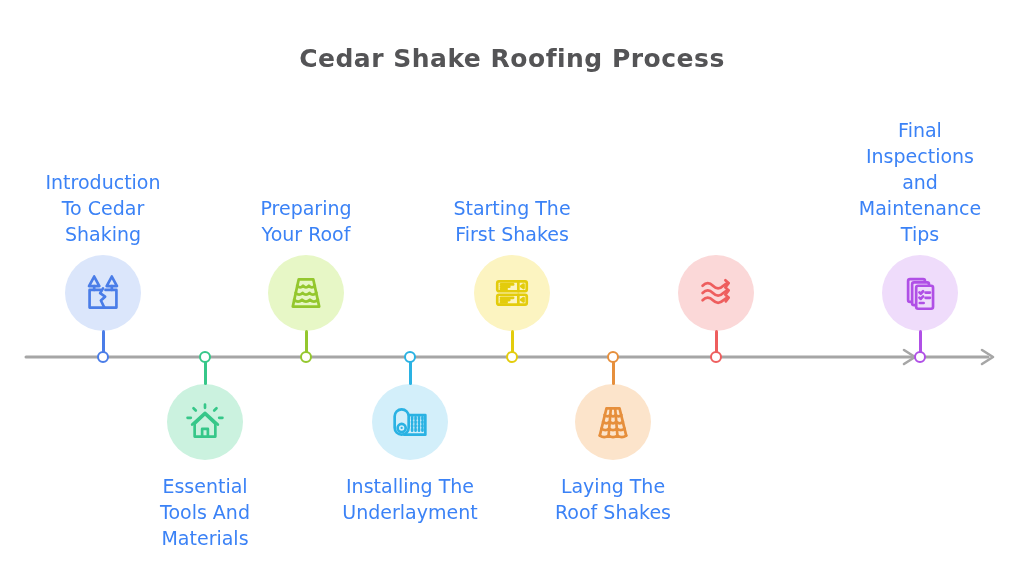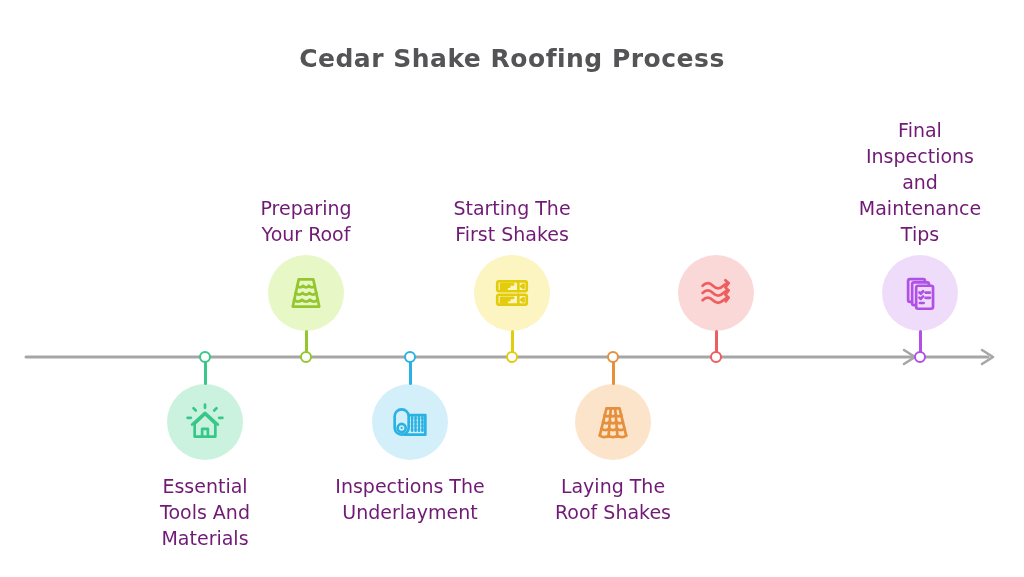--- a/index.html
+++ b/index.html
@@ -10,21 +10,21 @@
   .title{
     position:absolute;top:44px;left:0;width:100%;margin:0;
     text-align:center;font-size:25px;font-weight:bold;color:#545456;letter-spacing:.5px;
   }
   .timeline{position:absolute;left:0;top:0;width:1024px;height:577px;pointer-events:none;}
   .step{position:absolute;top:0;width:200px;height:577px;}
   .s1{left:3px}.s2{left:105px}.s3{left:206px}.s4{left:310px}.s5{left:412px}
   .s6{left:513px}.s7{left:616px}.s8{left:719px}.s9{left:820px}
   .label{
     position:absolute;left:0;width:100%;text-align:center;
-    font-size:19px;line-height:26px;color:#701a75;white-space:pre-line;
+    font-size:19px;line-height:26px;color:#3b82f6;white-space:pre-line;
   }
   .above .label{bottom:330px;}
   .below .label{top:473px;}
   .bubble{
     position:absolute;left:62px;width:76px;height:76px;border-radius:50%;
     background:var(--fill,#eee);color:var(--accent,#888);
     display:flex;align-items:center;justify-content:center;
   }
   .above .bubble{top:255px;}
   .below .bubble{top:384px;}
@@ -49,20 +49,37 @@
 <div class="canvas" style="--line: #a6a6a6; color: rgb(76, 76, 78);">
 
   <h1 class="title">Cedar Shake Roofing Process</h1>
 
   <svg class="timeline" viewBox="0 0 1024 577">
     <line x1="26" y1="357" x2="988" y2="357" stroke="var(--line,#a6a6a6)" stroke-width="3" stroke-linecap="round"></line>
     <path d="M904 350 L915 357 L904 364" fill="none" stroke="var(--line,#a6a6a6)" stroke-width="2.6" stroke-linecap="round" stroke-linejoin="round"></path>
     <path d="M982 350 L993 357 L982 364" fill="none" stroke="var(--line,#a6a6a6)" stroke-width="2.6" stroke-linecap="round" stroke-linejoin="round"></path>
   </svg>
 
+  <div class="step above s1" style="--accent: #4a7de8; --fill: #dbe6fb;">
+    <div class="label">Introduction
+To Cedar
+Shaking</div>
+    <div class="bubble">
+      <svg viewBox="0 0 24 24" class="ic">
+        <path d="M10.7 10.4 H5 V19.6 H19 V10.4 H13.3"></path>
+        <path d="M12 9.6 L10.5 12.1 L13.1 13.9 L10.9 15.9 L12.7 19.6"></path>
+        <path d="M7.4 3.4 L4.7 8.4 H10.1 Z"></path>
+          <path d="M7.4 8.4 V10.4"></path>
+        <path d="M16.6 3.4 L13.9 8.4 H19.3 Z"></path>
+          <path d="M16.6 8.4 V10.4"></path>
+      </svg>
+    </div>
+    <div class="connector"></div>
+    <div class="dot"></div>
+  </div>
 
   <div class="step above s3" style="--accent: #94c72e; --fill: #e7f7c6;">
     <div class="label">Preparing
 Your Roof</div>
     <div class="bubble">
       <svg viewBox="0 0 24 24" class="ic">
         <path d="M8.2 4.9 H15.8 L18.9 19.1 H5.1 Z"></path>
         <path d="M7.4 8.2 q1.53 1.8 3.06 0 q1.53 1.8 3.06 0 q1.53 1.8 3.08 0"></path>
         <path d="M6.6 11.9 q1.8 1.9 3.6 0 q1.8 1.9 3.6 0 q1.8 1.9 3.6 0"></path>
         <path d="M5.8 15.5 q2.07 2 4.13 0 q2.07 2 4.13 0 q2.07 2 4.14 0"></path>
@@ -82,21 +99,21 @@
         <path d="M5.3 13.3 L12 7.2 L18.7 13.3"></path>
         <path d="M10.5 19.6 V15.6 H13.5 V19.6"></path>
         <path d="M12 4.6 V2.9 M7.2 6 L6 4.8 M16.8 6 L18 4.8 M4.6 9.8 H2.9 M19.4 9.8 H21.1"></path>
       </svg>
     </div>
     <div class="connector"></div>
     <div class="dot"></div>
   </div>
 
   <div class="step below s4" style="--accent: #2ab2e3; --fill: #d3effa;">
-    <div class="label">Inspections The
+    <div class="label">Installing The
 Underlayment</div>
     <div class="bubble">
       <svg viewBox="0 0 24 24" class="ic">
         <rect class="page" x="9" y="8.4" width="11" height="10.2"></rect>
         <rect class="page" x="4" y="5.4" width="7.3" height="13.2" rx="3.65"></rect>
         <circle cx="7.65" cy="15.1" r="2.1"></circle>
         <circle class="soliddot" cx="7.65" cy="15.1" r="0.6"></circle>
         <path d="M13.1 9.6 v0.9 M14.9 9.6 v0.9 M16.7 9.6 v0.9 M18.5 9.6 v0.9
                  M13.1 11.6 v0.9 M14.9 11.6 v0.9 M16.7 11.6 v0.9 M18.5 11.6 v0.9
                  M13.1 13.6 v0.9 M14.9 13.6 v0.9 M16.7 13.6 v0.9 M18.5 13.6 v0.9

